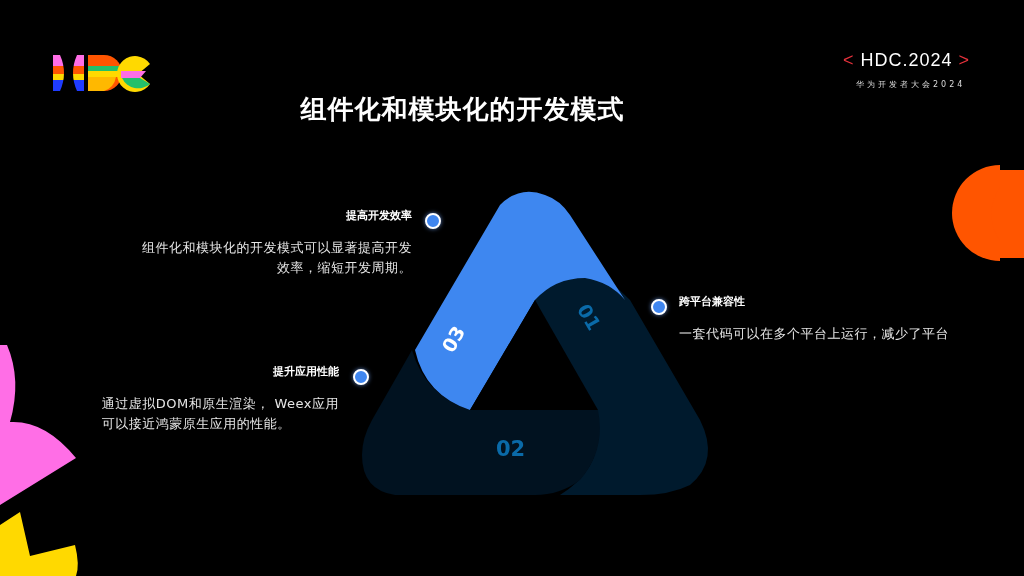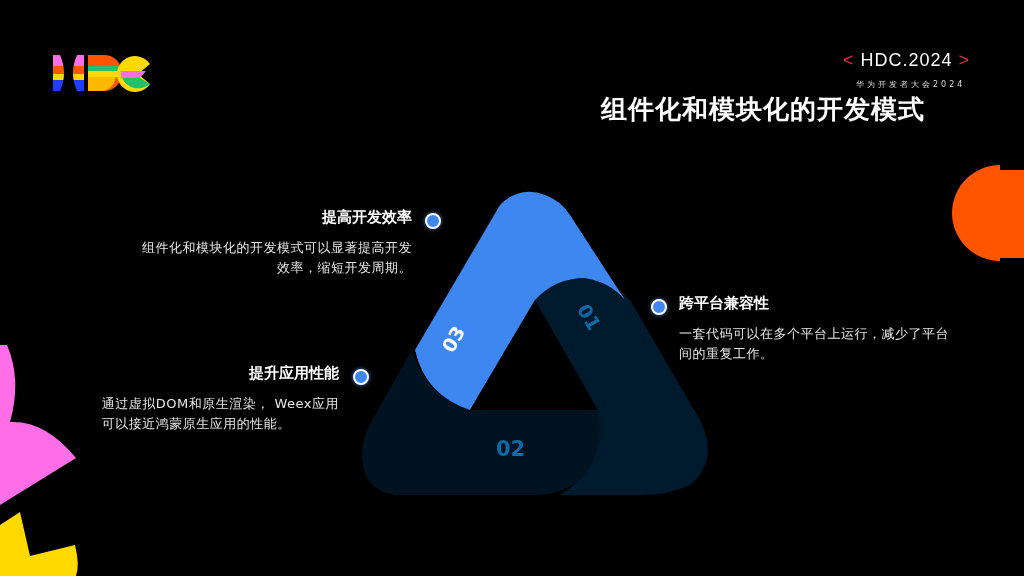--- a/index.html
+++ b/index.html
@@ -1,23 +1,23 @@
 <!DOCTYPE html>
 <html><head>
 <meta charset="utf-8">
 <style>
   html, body { margin:0; padding:0; }
   body { width:1024px; height:576px; background:#000; position:relative; overflow:hidden;
          font-family:"DejaVu Sans","Liberation Sans",sans-serif; color:#fff; }
   .abs { position:absolute; }
-  .title { left:0; width:925px; top:92px; text-align:right; font-size:26px; font-weight:bold; letter-spacing:1px; }
+  .title { left:0; width:925px; top:92px; text-align:center; font-size:26px; font-weight:bold; letter-spacing:1px; }
   .hdc-right { left:843px; top:50px; font-family:"Liberation Sans","DejaVu Sans",sans-serif; font-size:18px; font-weight:normal; letter-spacing:1px; white-space:nowrap; }
   .hdc-right .br { color:#e8323c; }
   .hdc-sub { left:856px; top:79px; font-size:8px; letter-spacing:3px; color:#ddd; white-space:nowrap; }
-  .item-title { font-size:15px; font-weight:bold; white-space:nowrap; }
+  .item-title { font-size:11px; font-weight:bold; white-space:nowrap; }
   .item-desc { font-size:13px; line-height:20px; color:#e6e6e6; letter-spacing:0.5px; }
   .dot { width:12px; height:12px; border-radius:50%; background:#3f86f0; border:2px solid #fff; box-shadow:0 0 4px rgba(120,170,255,0.7); }
   svg { position:absolute; left:0; top:0; }
 </style>
 </head>
 <body>
 
 <svg width="1024" height="576" viewBox="0 0 1024 576">
 
   <g>
@@ -83,21 +83,20 @@
 <div class="abs dot" style="left:425px;top:213px;"></div>
 <div class="abs item-desc" style="right:612px;top:238px;text-align:right;">
   <div>组件化和模块化的开发模式可以显著提高开发</div>
   <div>效率，缩短开发周期。</div>
 </div>
 
 <div class="abs dot" style="left:651px;top:299px;"></div>
 <div class="abs item-title" style="left:679px;top:294px;">跨平台兼容性</div>
 <div class="abs item-desc" style="left:679px;top:324px;">
   <div>一套代码可以在多个平台上运行，减少了平台</div>
-  <div>间的重复工作。</div>
 </div>
 
 <div class="abs item-title" style="right:685px;top:364px;">提升应用性能</div>
 <div class="abs dot" style="left:353px;top:369px;"></div>
 <div class="abs item-desc" style="right:685px;top:394px;">
   <div>通过虚拟DOM和原生渲染， Weex应用</div>
   <div>可以接近鸿蒙原生应用的性能。</div>
 </div>
 
 </body></html>

